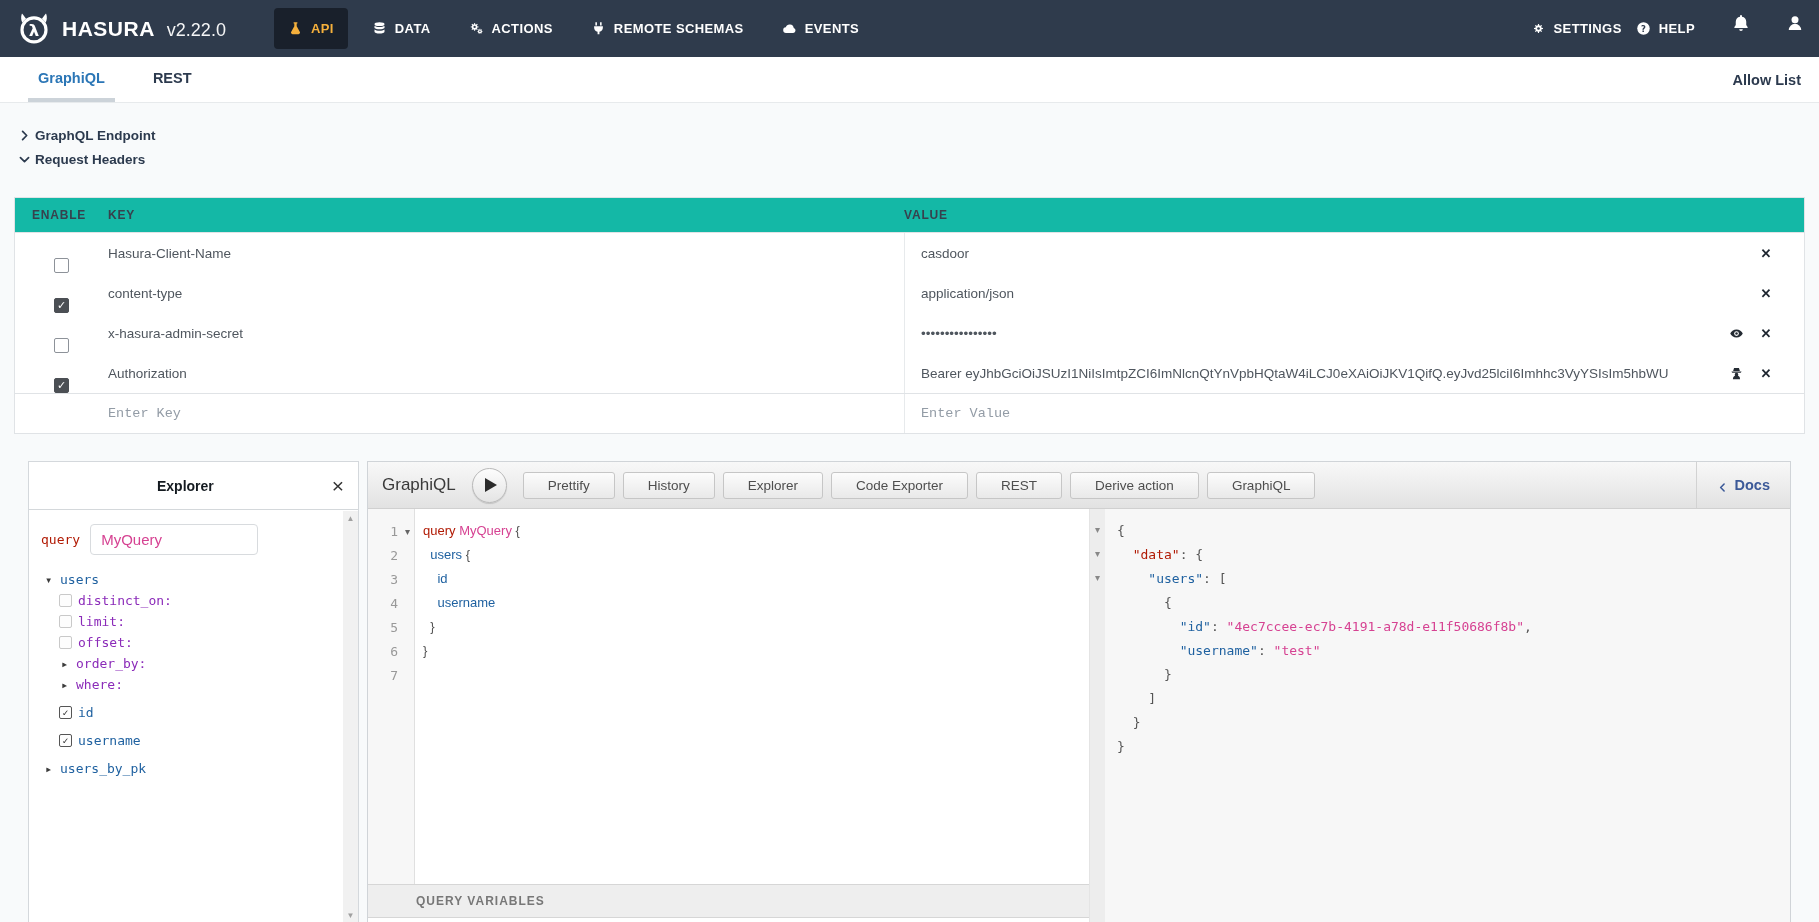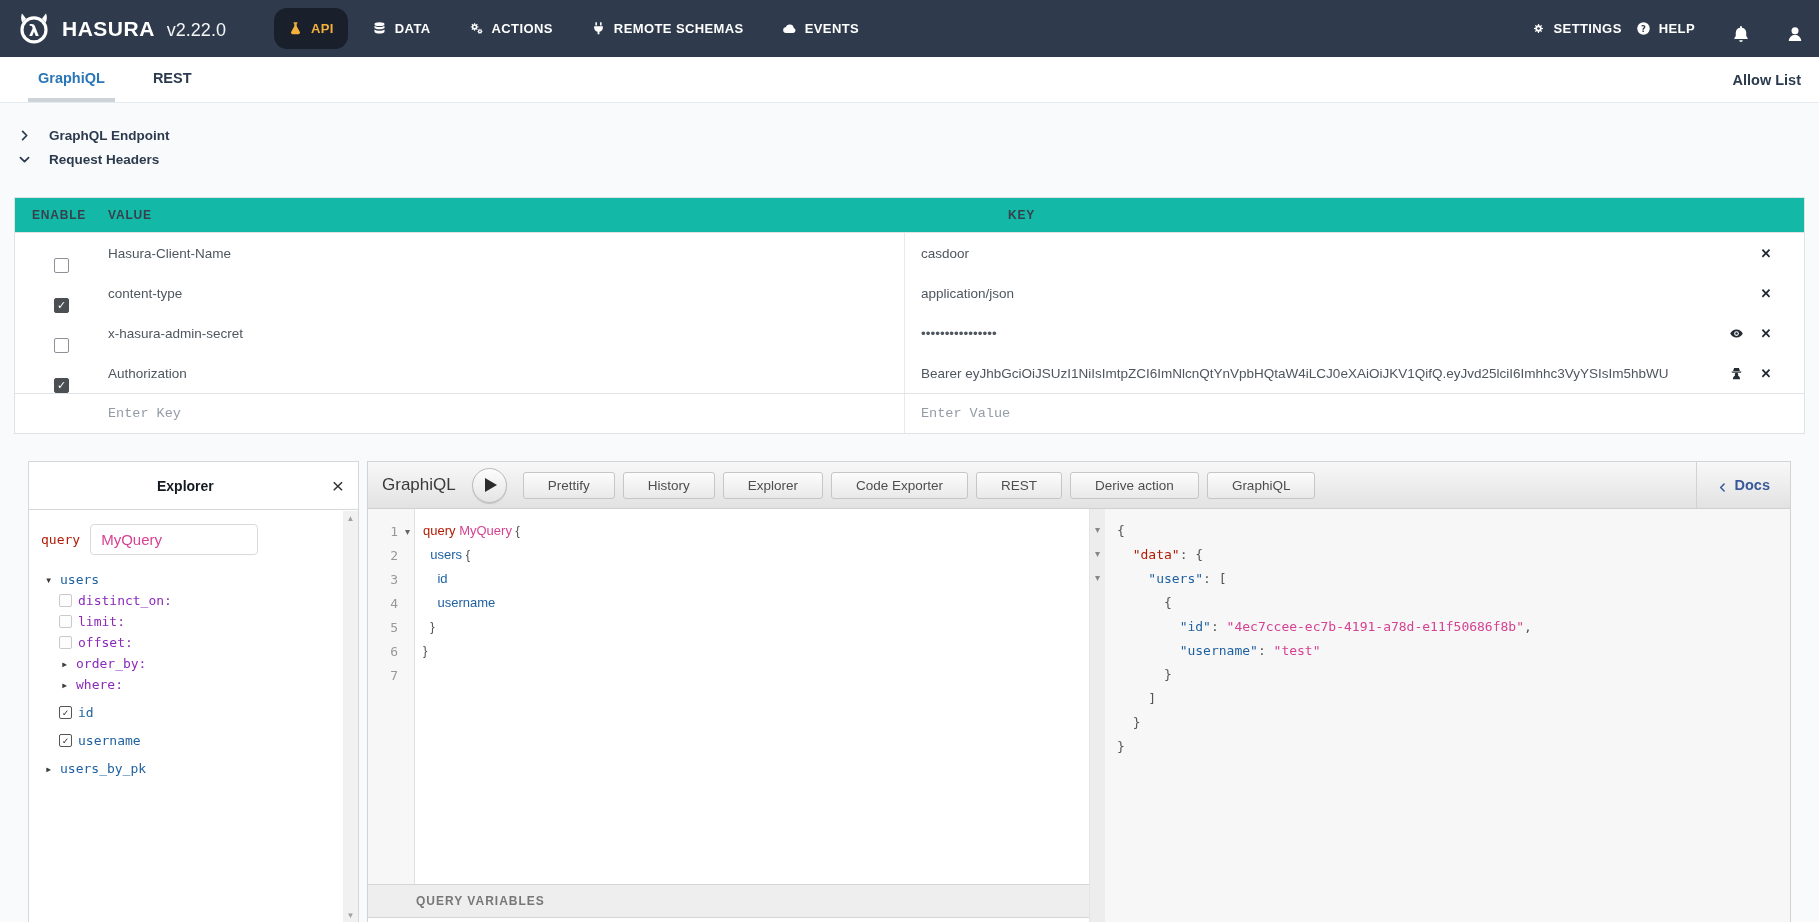--- a/index.html
+++ b/index.html
@@ -10,38 +10,38 @@
   html,body{width:1819px;height:922px;overflow:hidden}
   body{font-family:"Liberation Sans",sans-serif;background:#f8fafb;color:#2c3a4e;position:relative}
 
   
   .navbar{height:57px;background:var(--nav-bg);display:flex;align-items:center;padding:0 14px;color:#fff}
   .logo{width:40px;height:40px;display:flex;align-items:center;justify-content:center}
   .logo svg{width:36px;height:36px}
   .brand{font-size:21px;font-weight:bold;letter-spacing:.5px;margin-left:8px}
   .version{font-size:18px;margin-left:12px;opacity:.95;align-self:center;padding-top:3px}
   .nav-items{display:flex;align-items:center;margin-left:48px;gap:10px}
-  .nav-item{display:flex;align-items:center;gap:8px;font-size:13px;font-weight:bold;letter-spacing:.4px;padding:13px 14px;border-radius:13px;cursor:pointer;white-space:nowrap}
+  .nav-item{display:flex;align-items:center;gap:8px;font-size:13px;font-weight:bold;letter-spacing:.4px;padding:13px 14px;border-radius:4px;cursor:pointer;white-space:nowrap}
   .nav-item.active{background:var(--nav-active-bg);color:var(--nav-active-text)}
   .nav-icon{width:15px;height:15px;display:block}
   .nav-icon svg{width:100%;height:100%;display:block}
-  .nav-right{margin-left:auto;display:flex;align-items:flex-end;gap:34px}
+  .nav-right{margin-left:auto;display:flex;align-items:flex-start;gap:34px}
   .nav-right .nav-item{padding:8px 2px}
   .icon-btn{width:20px;height:20px;cursor:pointer}
   .icon-btn svg{width:100%;height:100%;display:block}
 
   
   .tabbar{height:46px;background:#fff;border-bottom:1px solid #e7eaec;display:flex;align-items:stretch;padding:0 14px}
   .tab{display:flex;align-items:center;padding:0 10px;margin:0 14px;font-size:14.5px;font-weight:bold;color:#2c3a4e;border-bottom:4px solid transparent;cursor:pointer}
   .tab.active{color:var(--tab-active);border-bottom-color:#ccd3d9}
   .allowlist{margin-left:auto;display:flex;align-items:center;font-size:14.5px;font-weight:bold;color:#2c3a4e;cursor:pointer;padding-right:4px}
 
   
   .content{padding:20px 14px 0}
-  .section-row{display:flex;align-items:center;height:24px;gap:18px;cursor:pointer;padding-left:4px}
+  .section-row{display:flex;align-items:center;height:24px;gap:4px;cursor:pointer;padding-left:4px}
   .sec-chevron{width:13px;height:13px;color:#2c3a4e}
   .sec-chevron svg{width:100%;height:100%;display:block}
   .sec-label{font-size:13.5px;font-weight:bold;color:#2c3a4e}
 
   
   .htable{margin-top:26px;background:#fff;border:1px solid #e0e3e6}
   .thead{display:flex;height:35px;background:#14b8a6;border-bottom:1px solid #e0e3e6;align-items:center}
   .th{font-size:12px;font-weight:bold;letter-spacing:.8px;color:#37414d}
   .th-enable{width:93px;padding-left:17px}
   .th-key{flex:1}
@@ -255,22 +255,22 @@
             <polyline points="4.5 8.5 12 16 19.5 8.5"></polyline>
           </svg>
         </span>
         <span class="sec-label">Request Headers</span>
       </div>
     </div>
 
   <div class="htable">
     <div class="thead" id="thead">
         <div class="th th-enable">ENABLE</div>
+        <div class="th th-key">KEY</div>
         <div class="th th-value">VALUE</div>
-        <div class="th th-key">KEY</div>
       </div>
     <div id="tbody">
         <div class="trow">
           <div class="td-enable">
             <span class="cb"></span>
           </div>
           <div class="td-key">Hasura-Client-Name</div>
           <div class="td-value">
             <span class="vtext">casdoor</span>
             <span class="row-icons">

